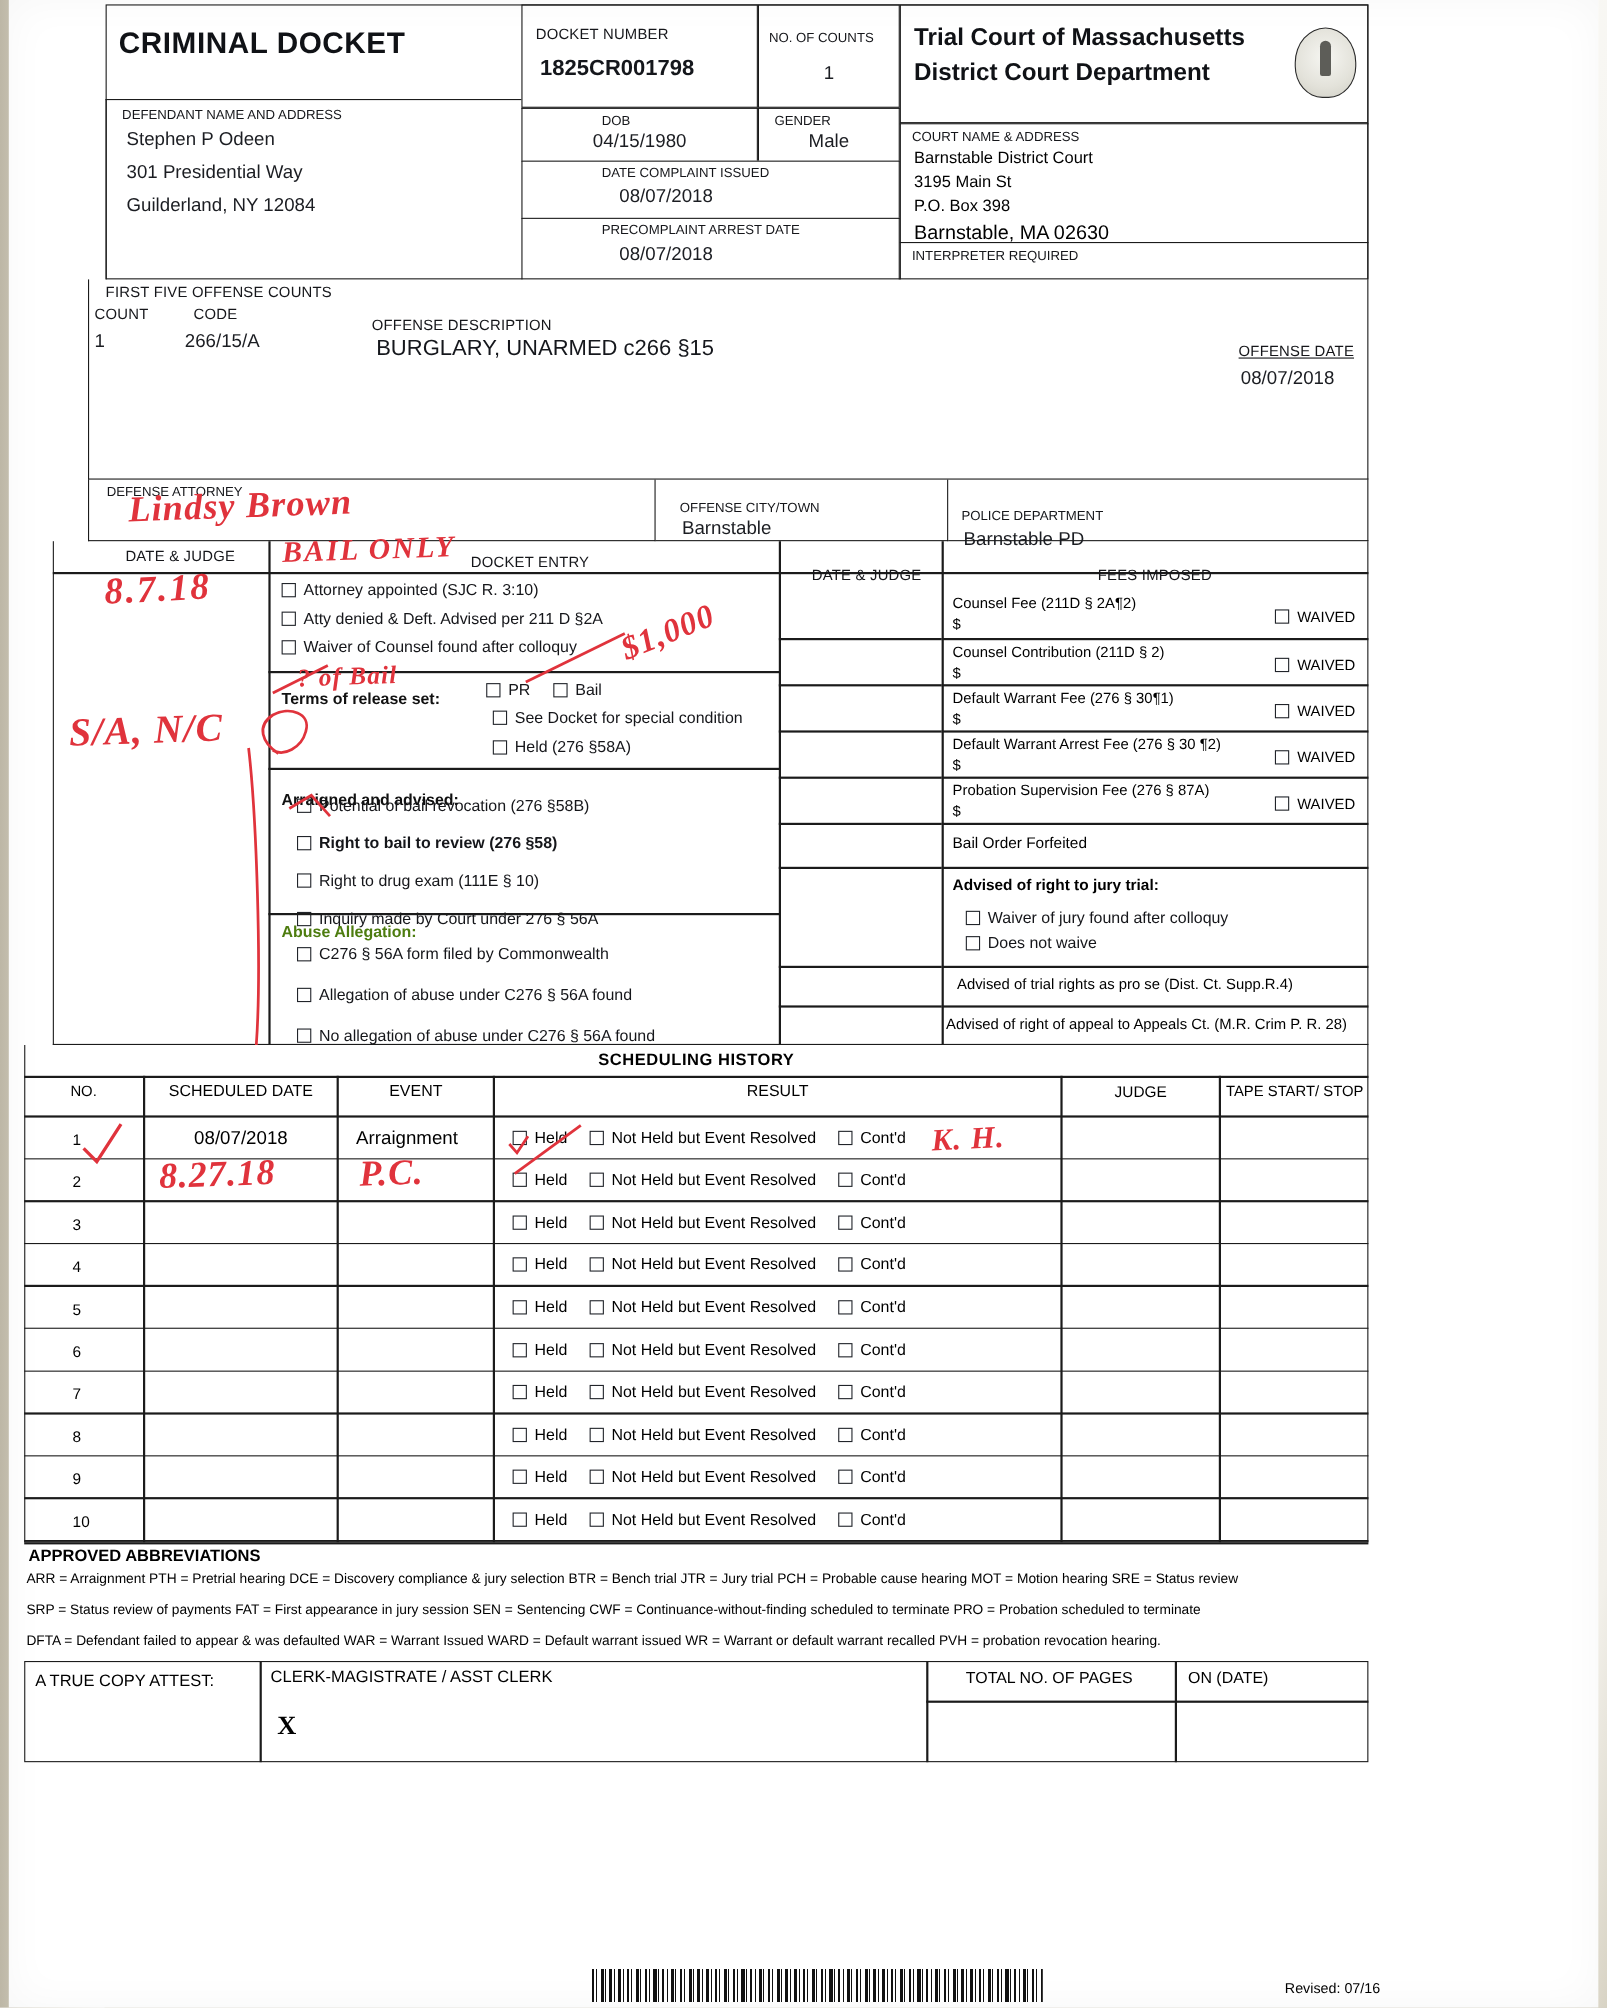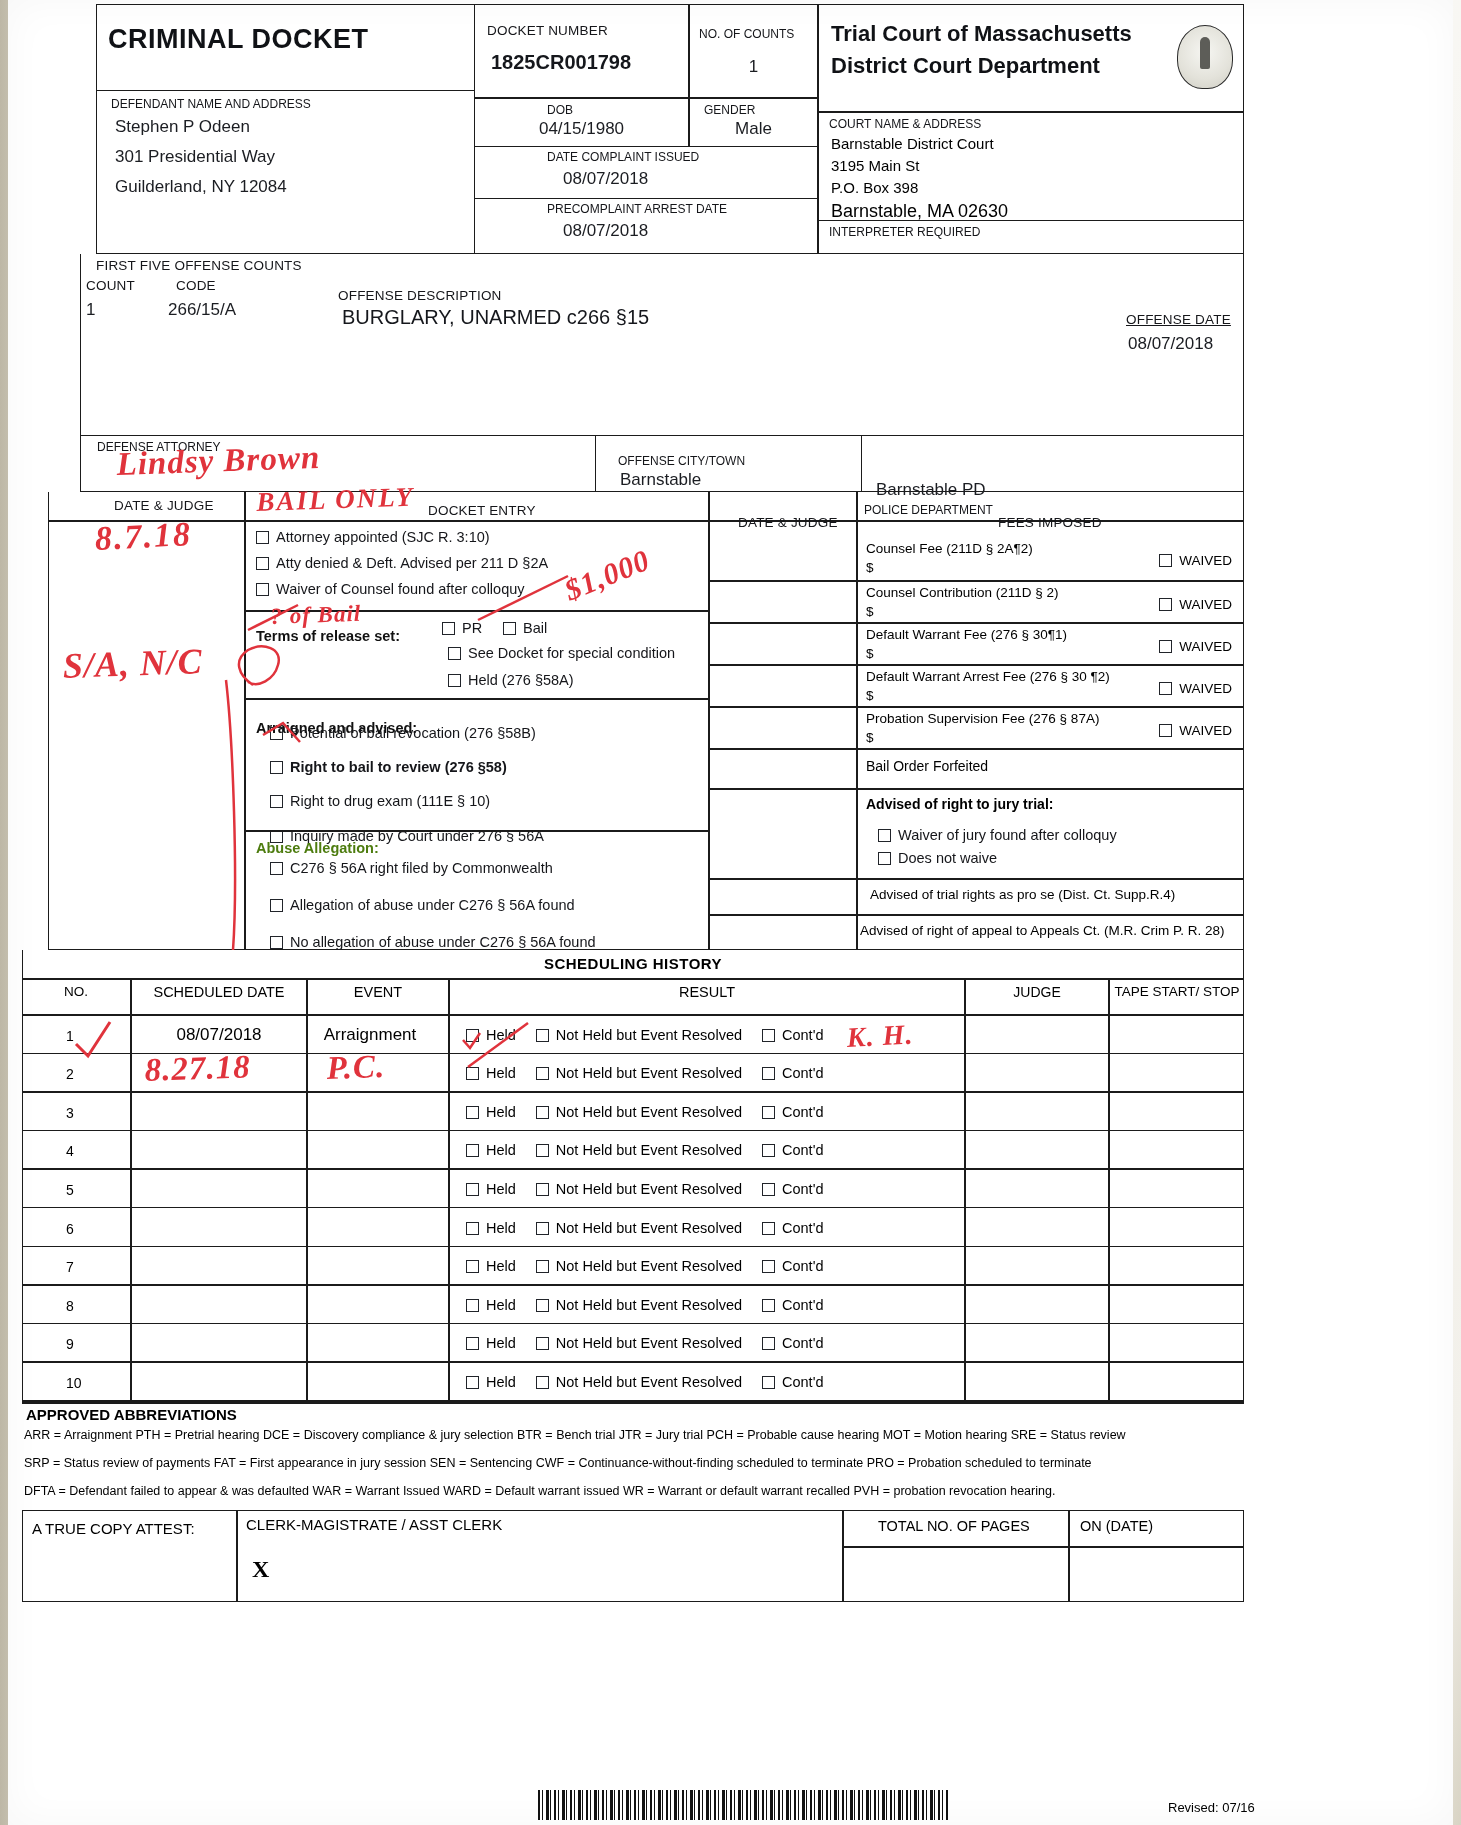--- a/index.html
+++ b/index.html
@@ -164,21 +164,21 @@
     </div>
 
     <div class="bx bd" style="left:588px; top:436px; width:266px; height:56px; border-top:none; border-left:none;">
       <div class="lbl-sm" style="position:absolute; left:22px; top:18px;">OFFENSE CITY/TOWN</div>
       <div class="val" style="position:absolute; left:24px; top:34px;">Barnstable</div>
     </div>
     <div class="bx bd" style="left:72px; top:436px; width:516px; height:56px; border-top:none;">
       <div class="lbl-sm" style="position:absolute; left:16px; top:4px;">DEFENSE ATTORNEY</div>
     </div>
     <div class="bx bd" style="left:854px; top:436px; width:382px; height:56px; border-top:none; border-left:none;">
-      <div class="lbl-sm" style="position:absolute; left:2px; top:26px;margin-top:41px;">POLICE DEPARTMENT</div>
+      <div class="lbl-sm" style="position:absolute; left:12px; top:26px;">POLICE DEPARTMENT</div>
       <div class="val" style="position:absolute; left:14px; top:44px;">Barnstable PD</div>
     </div>
 
     <div class="bx bd" style="left:40px; top:492px; width:1196px; height:458px; border-top:none;"></div>
 
     <div class="bx" style="left:236px; top:492px; width:1.5px; height:458px; background:#1b1b1b;"></div>
     <div class="bx" style="left:700px; top:492px; width:1.5px; height:458px; background:#1b1b1b;"></div>
     <div class="bx" style="left:848px; top:492px; width:1.5px; height:458px; background:#1b1b1b;"></div>
     <div class="bx" style="left:40px; top:520px; width:1196px; height:1.5px; background:#1b1b1b;"></div>
 
@@ -242,21 +242,21 @@
         <span class="chk"></span><span>Inquiry made by Court under 276 § 56A</span>
       </div>
     </div>
     <div class="bx" style="left:236px; top:830px; width:465px; height:1.5px; background:#1b1b1b;"></div>
 
     <div class="bx" style="left:248px; top:840px;">
       <div style="font-size:14.5px; font-weight:bold; color:#4d7c0f;">Abuse Allegation:</div>
     </div>
     <div class="bx" style="left:262px; top:861px; width:430px;">
       <div class="row-item" style="margin-bottom:22px;">
-        <span class="chk"></span><span>C276 § 56A right filed by Commonwealth</span>
+        <span class="chk"></span><span>C276 § 56A form filed by Commonwealth</span>
       </div>
       <div class="row-item" style="margin-bottom:22px;">
         <span class="chk"></span><span>Allegation of abuse under C276 § 56A found</span>
       </div>
       <div class="row-item">
         <span class="chk"></span><span>No allegation of abuse under C276 § 56A found</span>
       </div>
     </div>
 
     <div class="bx" style="left:848px; top:580px; width:388px; height:1.5px; background:#1b1b1b;"></div>

